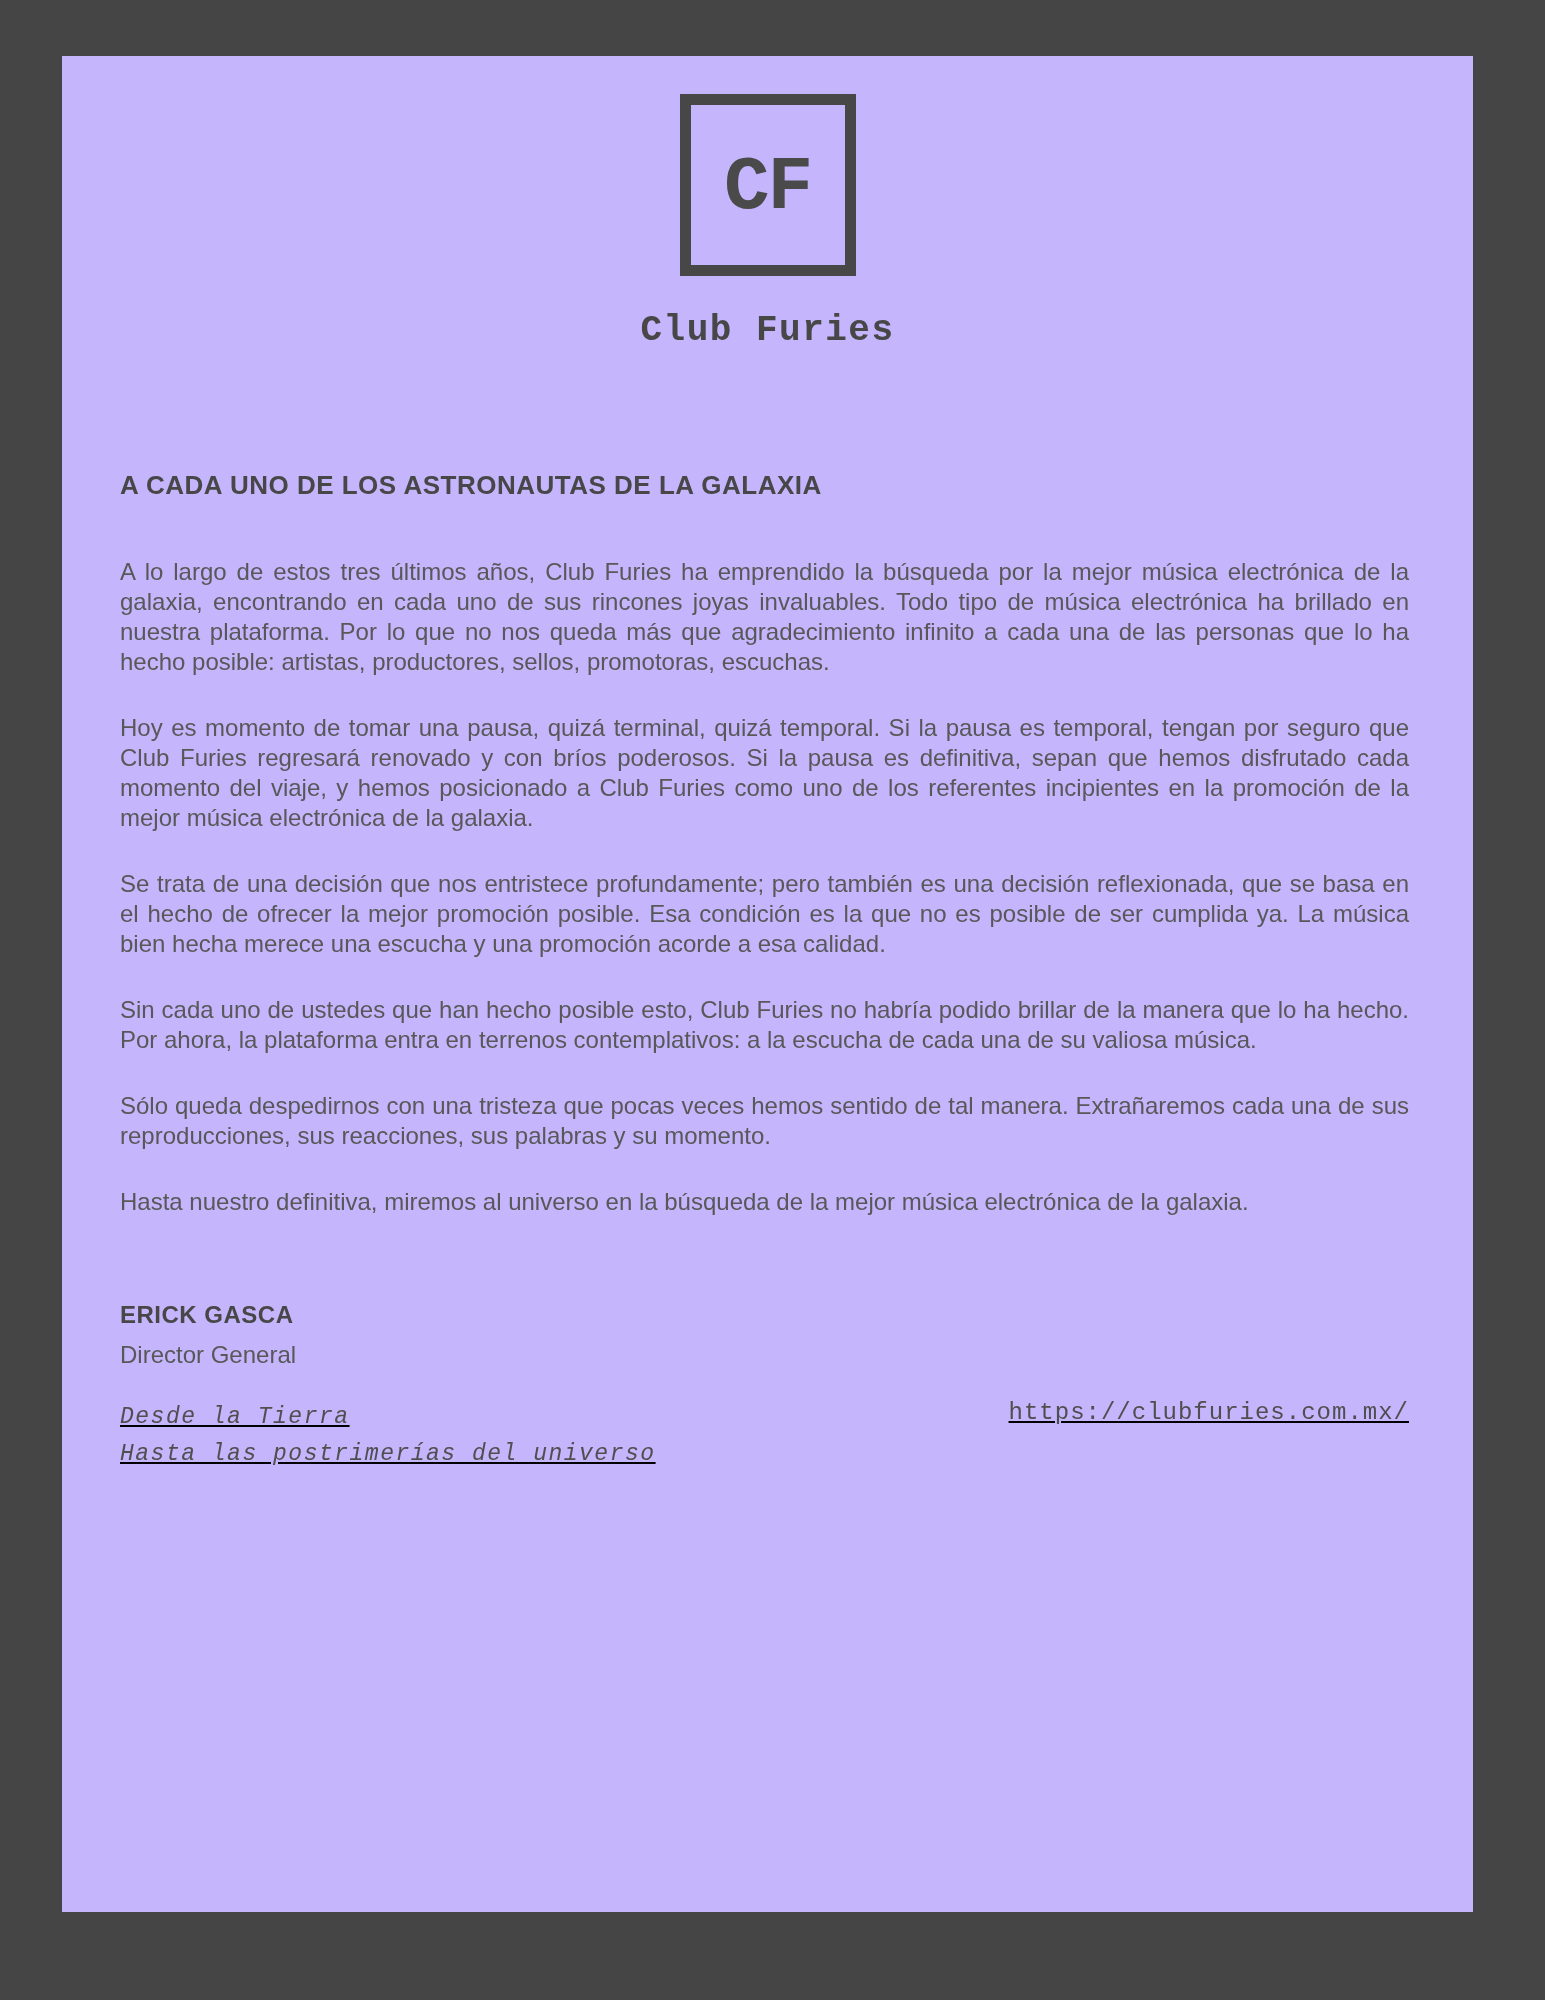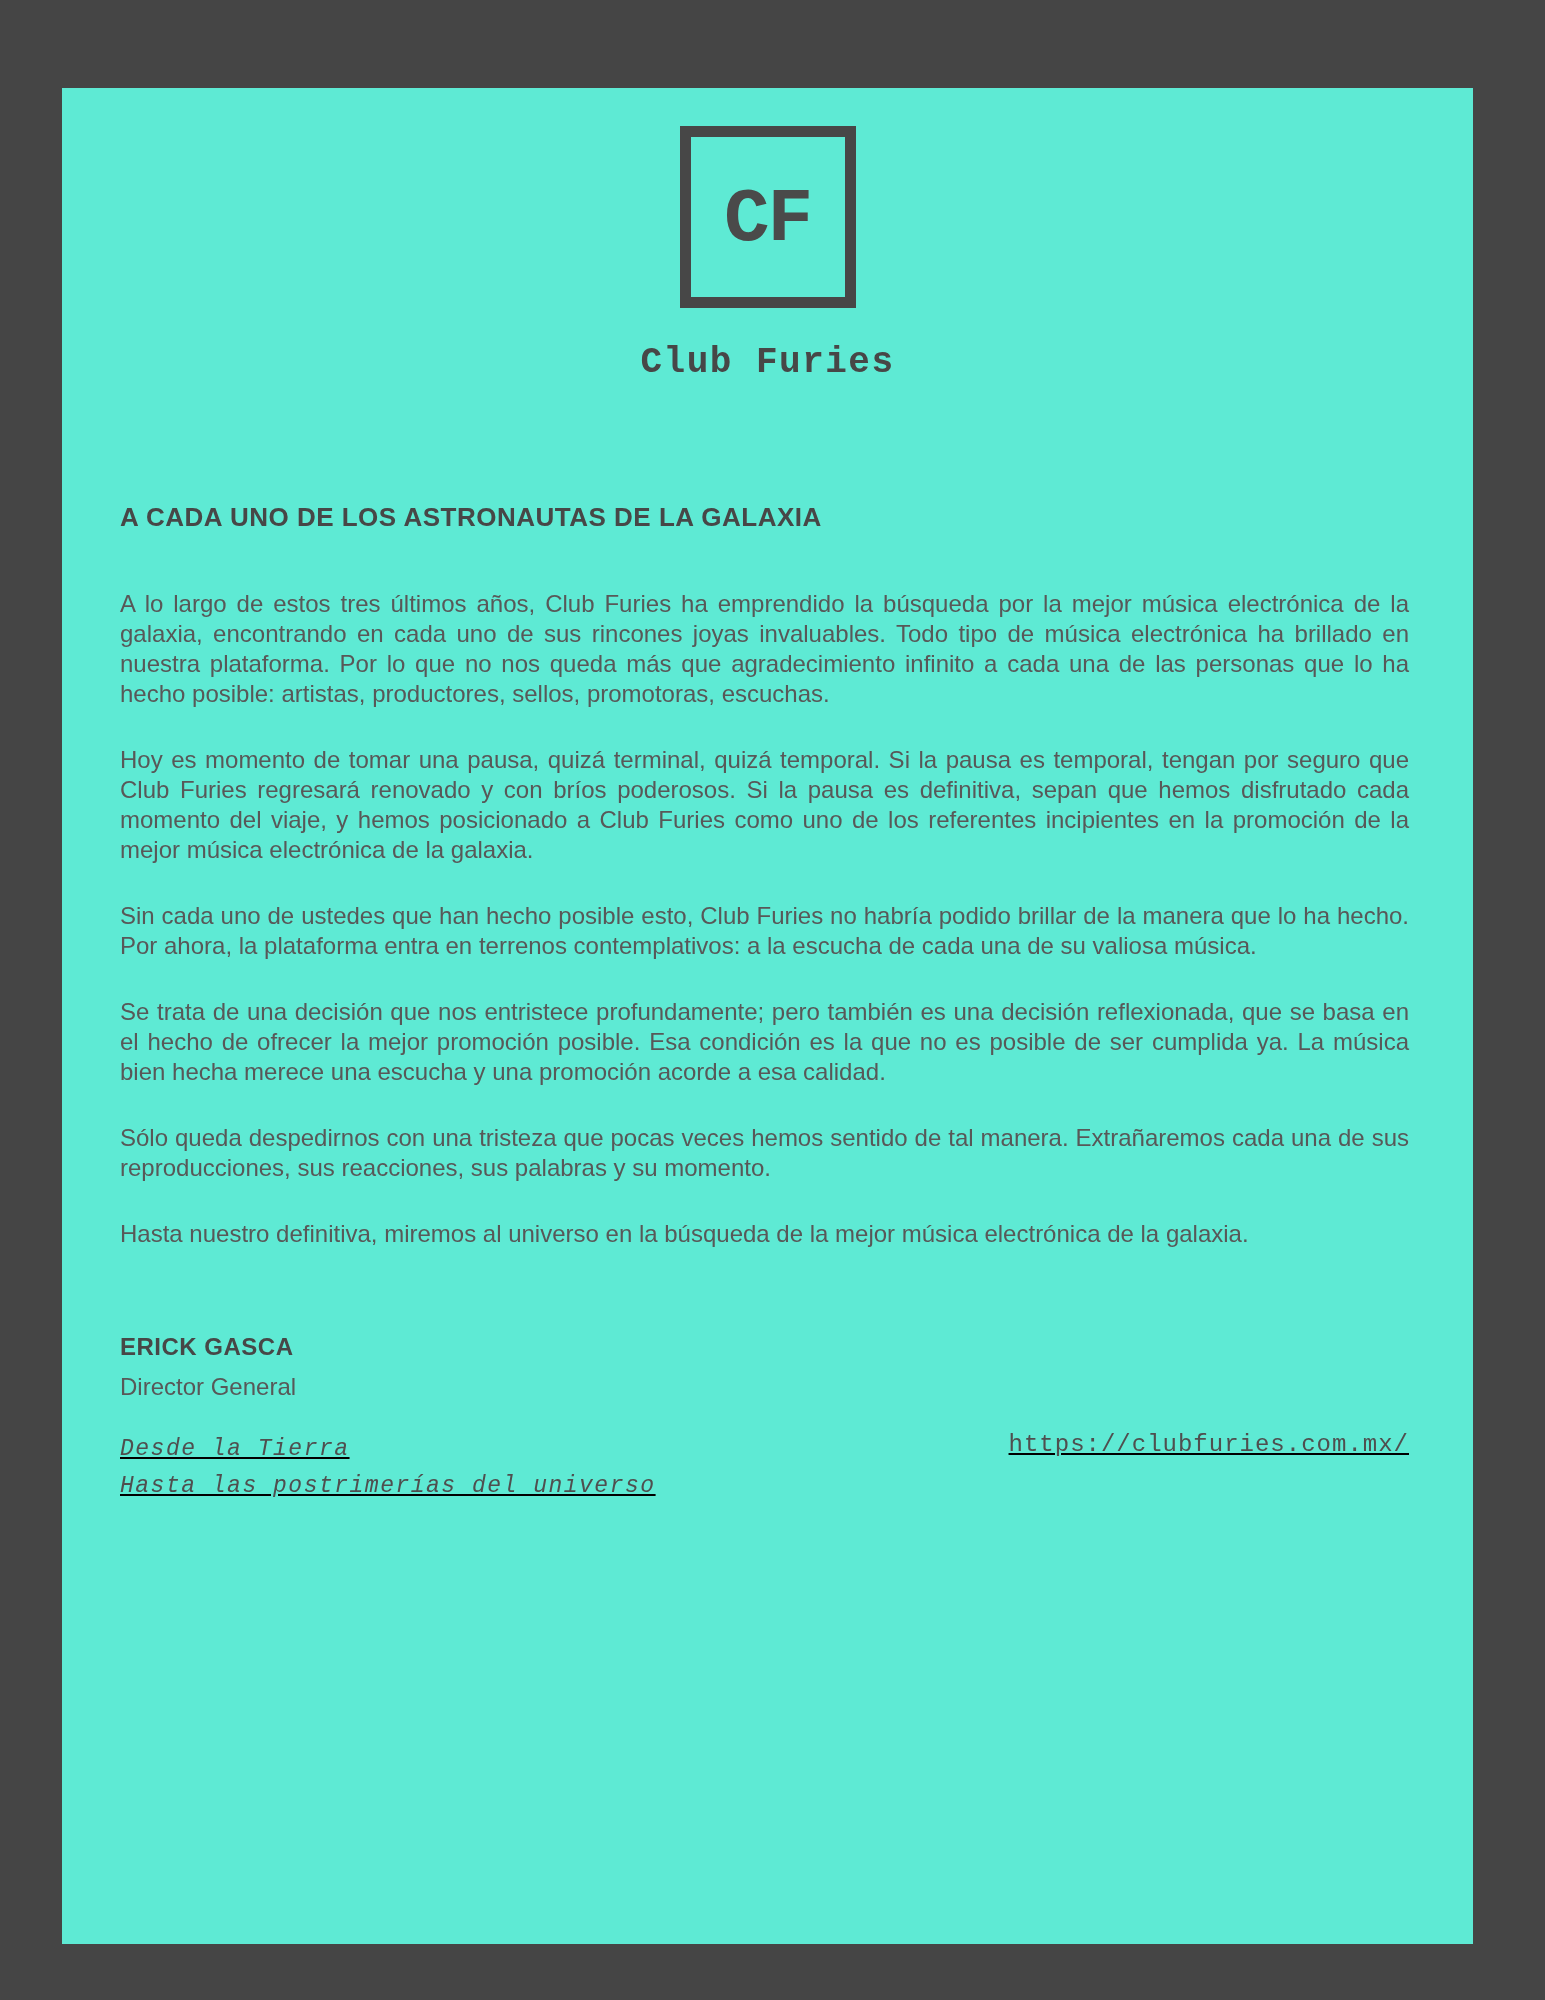--- a/index.html
+++ b/index.html
@@ -7,23 +7,23 @@
     width: 1545px; height: 2000px;
     overflow: hidden;
   }
   body {
     background: #454545;
     font-family: "Liberation Sans", sans-serif;
     position: relative;
   }
   .paper {
     position: absolute;
-    left: 62px; top: 88px;
+    left: 62px; top: 56px;
     width: 1411px; height: 1856px;
-    background: #5eead4;
+    background: #c4b5fd;
   }
   .logo-square {
     width: 176px; height: 182px;
     border: 11px solid #474747;
     margin: 38px auto 0 auto;
     display: flex;
     align-items: center;
     justify-content: center;
   }
   .logo-monogram {
@@ -109,22 +109,22 @@
 
   <div class="brand-title">Club Furies</div>
 
   <div class="content">
 
     <div class="letter-heading">A CADA UNO DE LOS ASTRONAUTAS DE LA GALAXIA</div>
 
     <div class="letter-body">
       <p>A lo largo de estos tres últimos años, Club Furies ha emprendido la búsqueda por la mejor música electrónica de la galaxia, encontrando en cada uno de sus rincones joyas invaluables. Todo tipo de música electrónica ha brillado en nuestra plataforma. Por lo que no nos queda más que agradecimiento infinito a cada una de las personas que lo ha hecho posible: artistas, productores, sellos, promotoras, escuchas.</p>
       <p>Hoy es momento de tomar una pausa, quizá terminal, quizá temporal. Si la pausa es temporal, tengan por seguro que Club Furies regresará renovado y con bríos poderosos. Si la pausa es definitiva, sepan que hemos disfrutado cada momento del viaje, y hemos posicionado a Club Furies como uno de los referentes incipientes en la promoción de la mejor música electrónica de la galaxia.</p>
+      <p>Se trata de una decisión que nos entristece profundamente; pero también es una decisión reflexionada, que se basa en el hecho de ofrecer la mejor promoción posible. Esa condición es la que no es posible de ser cumplida ya. La música bien hecha merece una escucha y una promoción acorde a esa calidad.</p>
       <p>Sin cada uno de ustedes que han hecho posible esto, Club Furies no habría podido brillar de la manera que lo ha hecho. Por ahora, la plataforma entra en terrenos contemplativos: a la escucha de cada una de su valiosa música.</p>
-      <p>Se trata de una decisión que nos entristece profundamente; pero también es una decisión reflexionada, que se basa en el hecho de ofrecer la mejor promoción posible. Esa condición es la que no es posible de ser cumplida ya. La música bien hecha merece una escucha y una promoción acorde a esa calidad.</p>
       <p>Sólo queda despedirnos con una tristeza que pocas veces hemos sentido de tal manera. Extrañaremos cada una de sus reproducciones, sus reacciones, sus palabras y su momento.</p>
       <p>Hasta nuestro definitiva, miremos al universo en la búsqueda de la mejor música electrónica de la galaxia.</p>
     </div>
 
     <div class="signature-name">ERICK GASCA</div>
 
     <div class="signature-title">Director General</div>
 
     <div class="footer-row">
       <div class="tagline">

